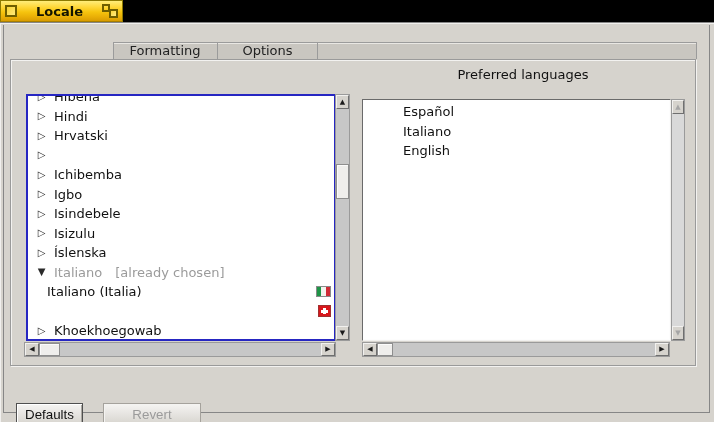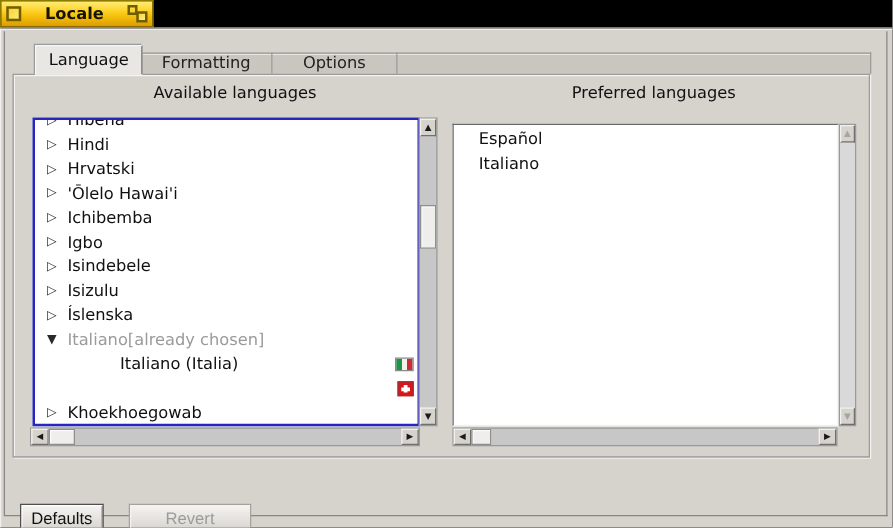--- a/index.html
+++ b/index.html
@@ -39,30 +39,30 @@
   .colheader{position:absolute;top:67px;text-align:center;color:#111;}
   
   .tree-viewport{position:absolute;left:26px;top:94px;width:310px;height:247px;box-sizing:border-box;
             background:#fff;border:2px solid var(--focus-border,#2626c2);overflow:hidden;}
   .list-viewport{position:absolute;left:362px;top:99px;width:309px;height:242px;box-sizing:border-box;
             background:#fff;border:1px solid;border-color:#6a6a6a #f2f1ef #f2f1ef #6a6a6a;
             box-shadow:-1px -1px 0 #fdfdfd inset;overflow:hidden;}
   .trow{display:flex;align-items:center;height:19.5px;padding:0 3px 0 8px;white-space:nowrap;}
   .trow.clipped{margin-top:-9px;}
   .expander{width:11px;flex:none;margin-right:7px;text-align:center;font-size:10px;color:#2a2a2a;line-height:1;}
-  .trow.child{padding-left:68px;}
+  .trow.child{padding-left:19px;}
   .trow.disabled .tlabel,.trow.disabled .suffix{color:var(--disabled-text,#9b9b9b);}
-  .suffix{}
+  .suffix{margin-left:13px;}
   .flag{margin-left:auto;flex:none;box-sizing:border-box;}
   .flag.italy{width:15px;height:11px;border:1px solid #8a8a8a;
       background:linear-gradient(90deg,#1e9447 0 33.4%,#f4f2ee 33.4% 66.7%,#cf2b36 66.7% 100%);}
   .flag.switzerland{width:13px;height:12px;background:#d8171c;border:1px solid #a03030;position:relative;}
   .flag.switzerland::before{content:'';position:absolute;left:2px;right:2px;top:4px;height:3px;background:#fff;}
   .flag.switzerland::after{content:'';position:absolute;top:2px;bottom:2px;left:4px;width:3px;background:#fff;}
-  .prow{display:flex;align-items:center;height:19.4px;padding-left:20px;}
+  .prow{display:flex;align-items:center;height:19.4px;padding-left:40px;}
   #pref-rows{padding-top:2px;}
   
   .sb{position:absolute;box-sizing:border-box;background:#c7c7c7;border:1px solid #9a9a9a;}
   .sb-btn{position:absolute;box-sizing:border-box;background:#d6d3cd;
           border:1px solid;border-color:#f2f1ef #6f6f6f #6f6f6f #f2f1ef;
           display:flex;align-items:center;justify-content:center;
           font-size:7px;line-height:1;color:#1a1a1a;}
   .sb-btn.disabled{color:#a5a5a5;}
   .sb.v .sb-btn{left:0;right:0;height:14px;}
   .sb.v .sb-btn.up{top:0;} .sb.v .sb-btn.down{bottom:0;}
@@ -101,45 +101,40 @@
   <div class="seam" style="left:709px;top:25px;width:1px;height:388px;"></div>
   <div class="seam" style="left:3px;top:412px;width:707px;height:1px;"></div>
 
   <div class="tabstrip"></div>
   <div class="tab-inactive" style="left:218px;width:100px;">
     <span>Options</span>
   </div>
   <div class="tab-inactive" style="left:113px;width:105px;">
     <span>Formatting</span>
   </div>
-  <div class="tab-active">
-    <span>Language</span>
-  </div>
   <div class="tabframe"></div>
 
-  <div class="colheader" style="left:28px;width:320px;">Available languages</div>
   <div class="colheader" style="left:362px;width:322px;">Preferred languages</div>
 
   <div class="tree-viewport">
     <div id="avail-rows">
         <div class="trow clipped">
           <span class="expander">▷</span>
           <span class="tlabel">Hibena</span>
         </div>
         <div class="trow">
           <span class="expander">▷</span>
           <span class="tlabel">Hindi</span>
         </div>
         <div class="trow">
           <span class="expander">▷</span>
           <span class="tlabel">Hrvatski</span>
         </div>
         <div class="trow">
           <span class="expander">▷</span>
-          <span class="tlabel">'Ōlelo Hawai'i</span>
         </div>
         <div class="trow">
           <span class="expander">▷</span>
           <span class="tlabel">Ichibemba</span>
         </div>
         <div class="trow">
           <span class="expander">▷</span>
           <span class="tlabel">Igbo</span>
         </div>
         <div class="trow">
@@ -180,20 +175,21 @@
   <div class="sb h" style="left:24px;top:342px;width:312px;height:15px;">
     <div class="sb-btn left">◀</div>
     <div class="sb-thumb" style="left:14px;width:21px;"></div>
     <div class="sb-btn right">▶</div>
   </div>
 
   <div class="list-viewport">
     <div id="pref-rows">
         <div class="prow">Español</div>
         <div class="prow">Italiano</div>
+        <div class="prow">English</div>
       </div>
   </div>
   <div class="sb v disabled-track" style="left:671px;top:99px;width:14px;height:242px;">
     <div class="sb-btn up disabled">▲</div>
     <div class="sb-btn down disabled">▼</div>
   </div>
   <div class="sb h" style="left:362px;top:342px;width:308px;height:15px;">
     <div class="sb-btn left">◀</div>
     <div class="sb-thumb" style="left:14px;width:16px;"></div>
     <div class="sb-btn right">▶</div>

